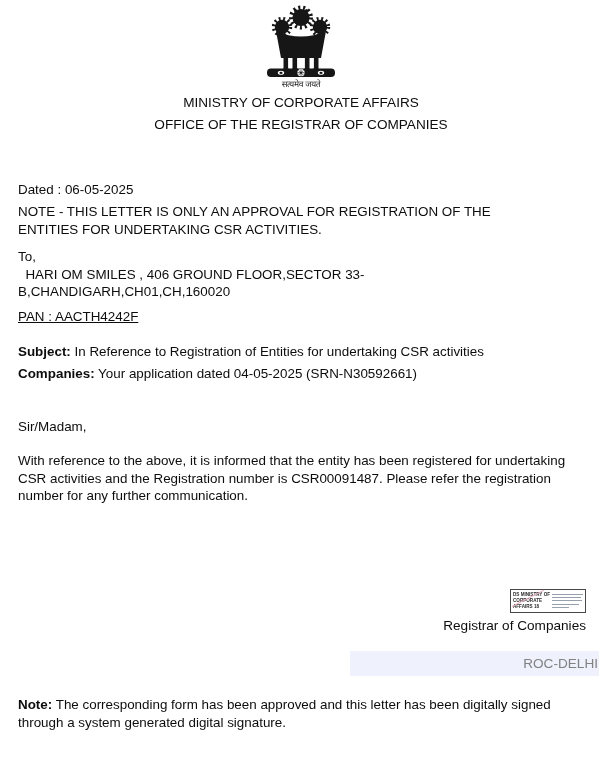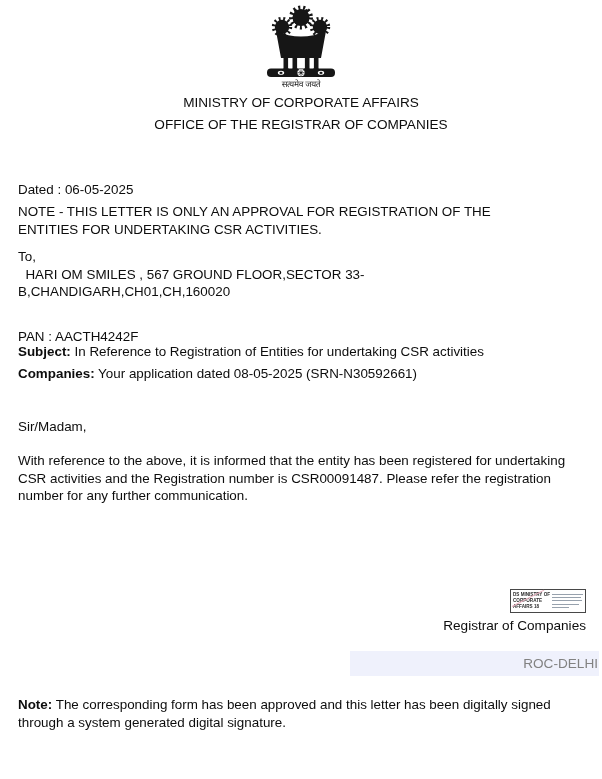--- a/index.html
+++ b/index.html
@@ -13,21 +13,21 @@
   .motto{left:0;top:78px;width:602px;text-align:center;font-size:8.5px;letter-spacing:-0.3px;color:#1a1a1a;line-height:12px;}
   
   .header{left:0;top:92px;width:602px;text-align:center;font-size:13.6px;line-height:21.7px;color:#0d0d0d;}
   
   .txt{font-size:13.4px;line-height:17.5px;color:#0d0d0d;}
   .pre{white-space:pre-wrap;}
   .b{font-weight:700;}
   .dated{left:18px;top:181px;}
   .note-caps{left:18px;top:203px;width:570px;}
   .to-block{left:18px;top:248px;width:570px;}
-  .pan{left:18px;top:328px;}
+  .pan{left:18px;top:308px;text-decoration:underline;}
   .subject{left:18px;top:343px;width:570px;}
   .reference{left:18px;top:365px;width:570px;}
   .salutation{left:18px;top:418px;}
   .body-par{left:18px;top:452px;width:578px;}
   
   .stamp{left:510px;top:589px;width:76px;height:24px;box-sizing:border-box;border:1px solid #474747;background:#ffffff;}
   .stamp-left{position:absolute;left:2px;top:2px;width:37px;font-size:4.6px;font-weight:700;line-height:5.8px;color:#2b2b2b;}
   .stamp-lines{position:absolute;left:41px;top:4px;}
   .hairline{height:1px;background:#97a1ad;margin-bottom:2.2px;}
   .hl1{width:31px;}.hl2{width:29px;}.hl3{width:30px;}.hl4{width:27px;}.hl5{width:17px;}
@@ -98,31 +98,31 @@
 
   <div class="abs txt dated">Dated : 06-05-2025</div>
 
   <div class="abs txt note-caps">
     <div>NOTE - THIS LETTER IS ONLY AN APPROVAL FOR REGISTRATION OF THE</div>
     <div>ENTITIES FOR UNDERTAKING CSR ACTIVITIES.</div>
   </div>
 
   <div class="abs txt to-block">
     <div>To,</div>
-    <div class="pre">  HARI OM SMILES , 567 GROUND FLOOR,SECTOR 33-</div>
+    <div class="pre">  HARI OM SMILES , 406 GROUND FLOOR,SECTOR 33-</div>
     <div>B,CHANDIGARH,CH01,CH,160020</div>
   </div>
 
   <div class="abs txt pan">PAN : AACTH4242F</div>
 
   <div class="abs txt subject">
     <span class="b pre">Subject:</span><span class="pre"> In Reference to Registration of Entities for undertaking CSR activities</span>
   </div>
   <div class="abs txt reference">
-    <span class="b pre">Companies:</span><span class="pre"> Your application dated 08-05-2025 (SRN-N30592661)</span>
+    <span class="b pre">Companies:</span><span class="pre"> Your application dated 04-05-2025 (SRN-N30592661)</span>
   </div>
 
   <div class="abs txt salutation">Sir/Madam,</div>
 
   <div class="abs txt body-par">
     <div>With reference to the above, it is informed that the entity has been registered for undertaking</div>
     <div>CSR activities and the Registration number is CSR00091487. Please refer the registration</div>
     <div>number for any further communication.</div>
   </div>
 

